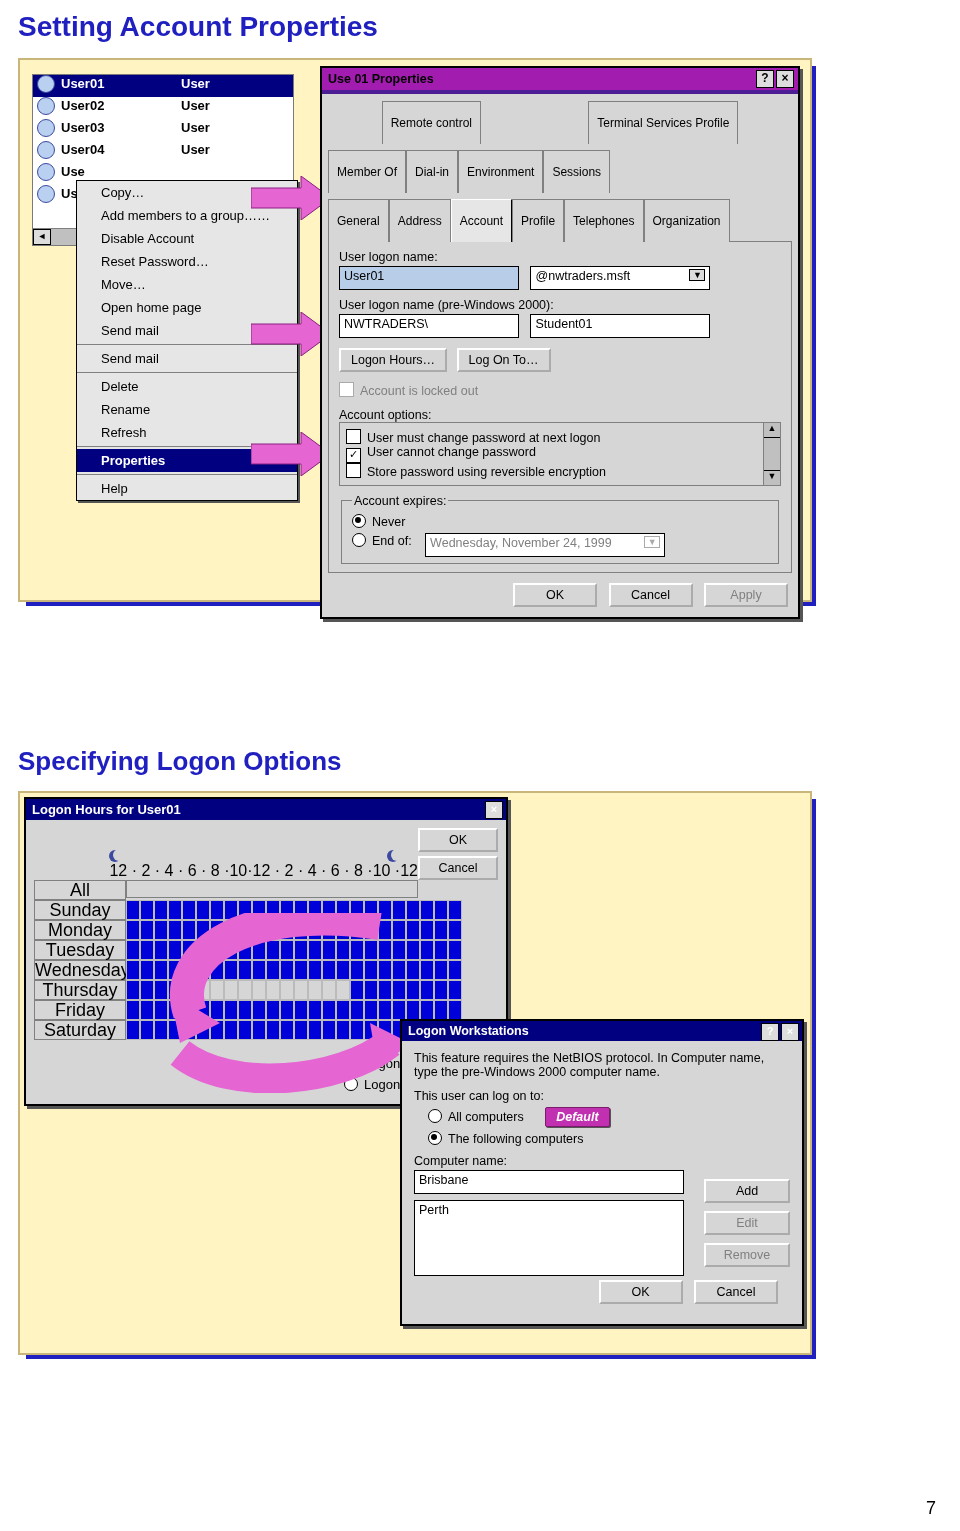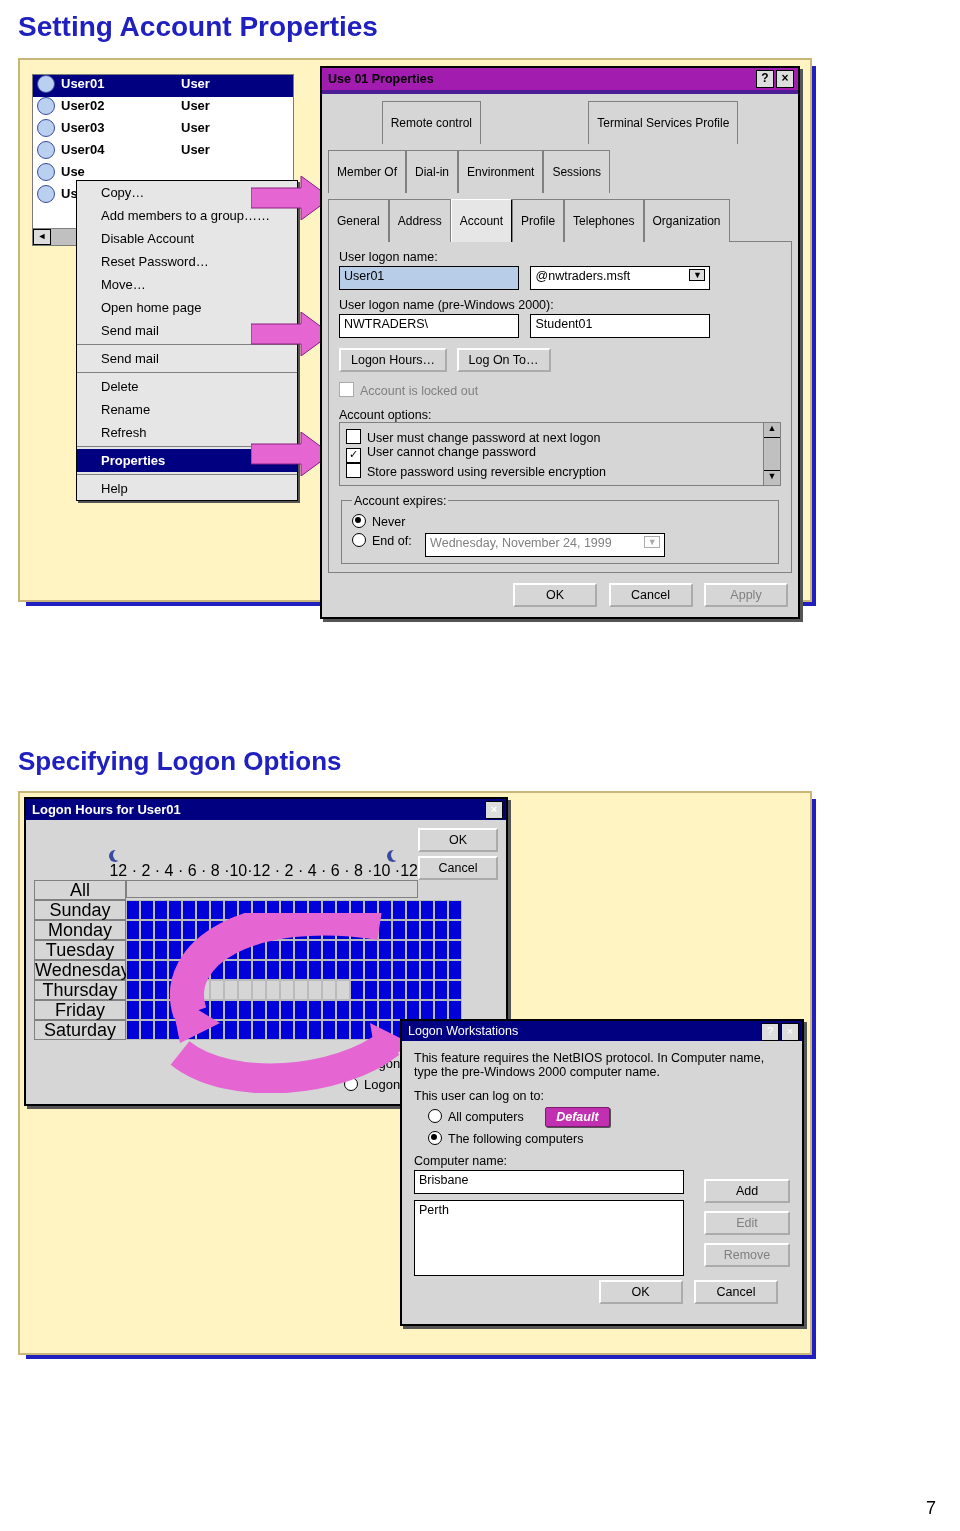--- a/index.html
+++ b/index.html
@@ -55,21 +55,21 @@
   .grid .row{display:flex;height:20px}
   .grid .lbl{width:90px;text-align:center;border:1px solid #808080;background:#d6d6d6;font-size:18px;line-height:18px}
   .grid .cells{display:flex}
   .cel{width:12px;height:18px;border:1px solid #bbb;background:#0000d8}
   .cel.off{background:#d6d6d6}
   .grid .topbar{width:290px;height:16px;border:1px solid #808080;margin-left:0;position:relative}
   .moon{display:inline-block;width:12px;height:12px;border-radius:50%;background:#3b4aa0;position:relative}
   .moon:after{content:"";position:absolute;left:4px;top:-1px;width:12px;height:12px;border-radius:50%;background:#d6d6d6}
   
   .lw{position:absolute;left:380px;top:226px;width:400px;background:#d6d6d6;border:2px solid #000;box-shadow:3px 3px 0 #555;font-size:12.5px}
-  .lw .title{background:#000080;color:#fff;font-weight:400;padding:3px 6px;position:relative}
+  .lw .title{background:#000080;color:#fff;font-weight:700;padding:3px 6px;position:relative}
   .lw .title .btns{position:absolute;right:3px;top:2px}
   .lw .title .btns span{display:inline-block;width:16px;height:16px;border:1px solid #000;background:#ddd;text-align:center;font-size:11px;line-height:14px;margin-left:2px}
   .default-badge{display:inline-block;background:#c030b0;color:#fff;font-weight:700;font-style:italic;padding:2px 10px;border:1px solid #7a1c6c;border-radius:2px;box-shadow:1px 1px 0 #555}
   .pagenum{position:fixed;right:24px;bottom:12px;font-size:18px}
 </style>
 </head>
 <body>
 
 <div class="slide-title">Setting Account Properties</div>
 <div class="panel-wrap">

